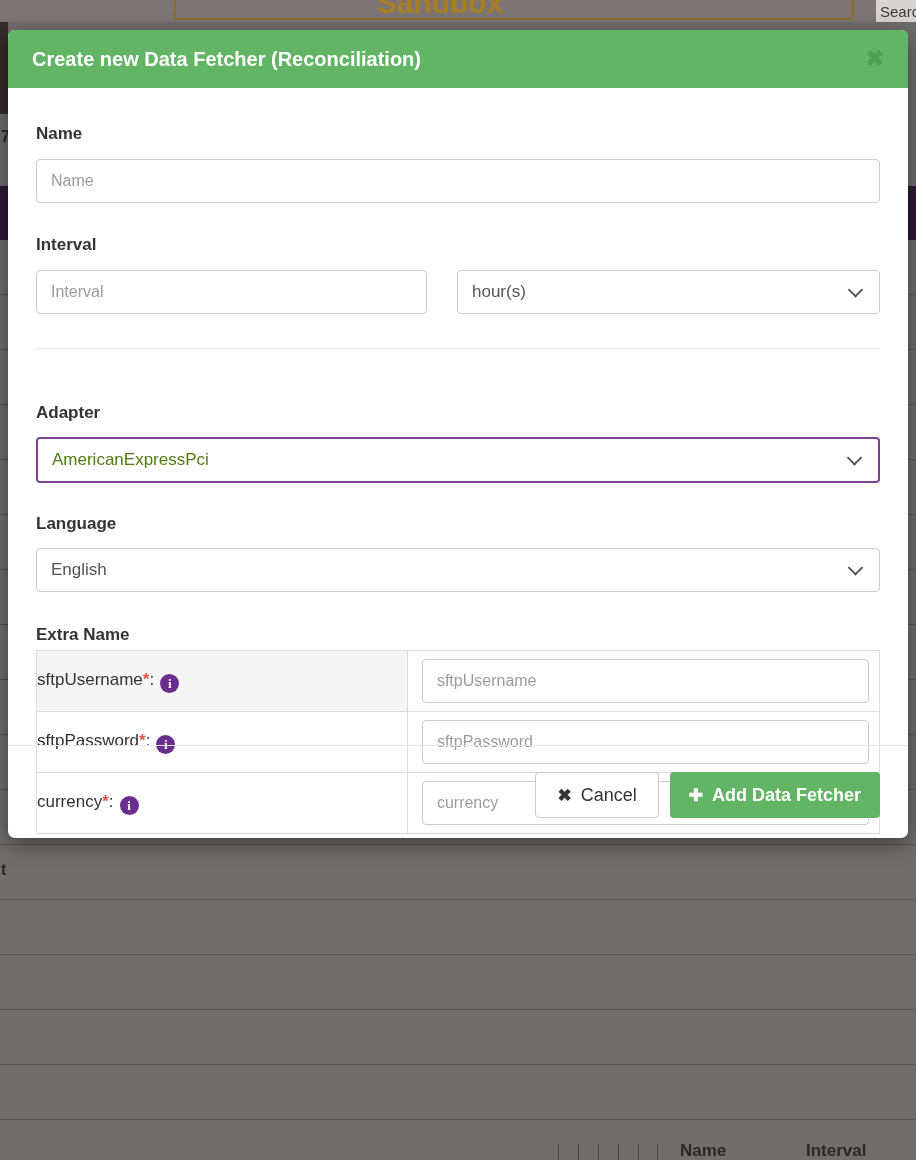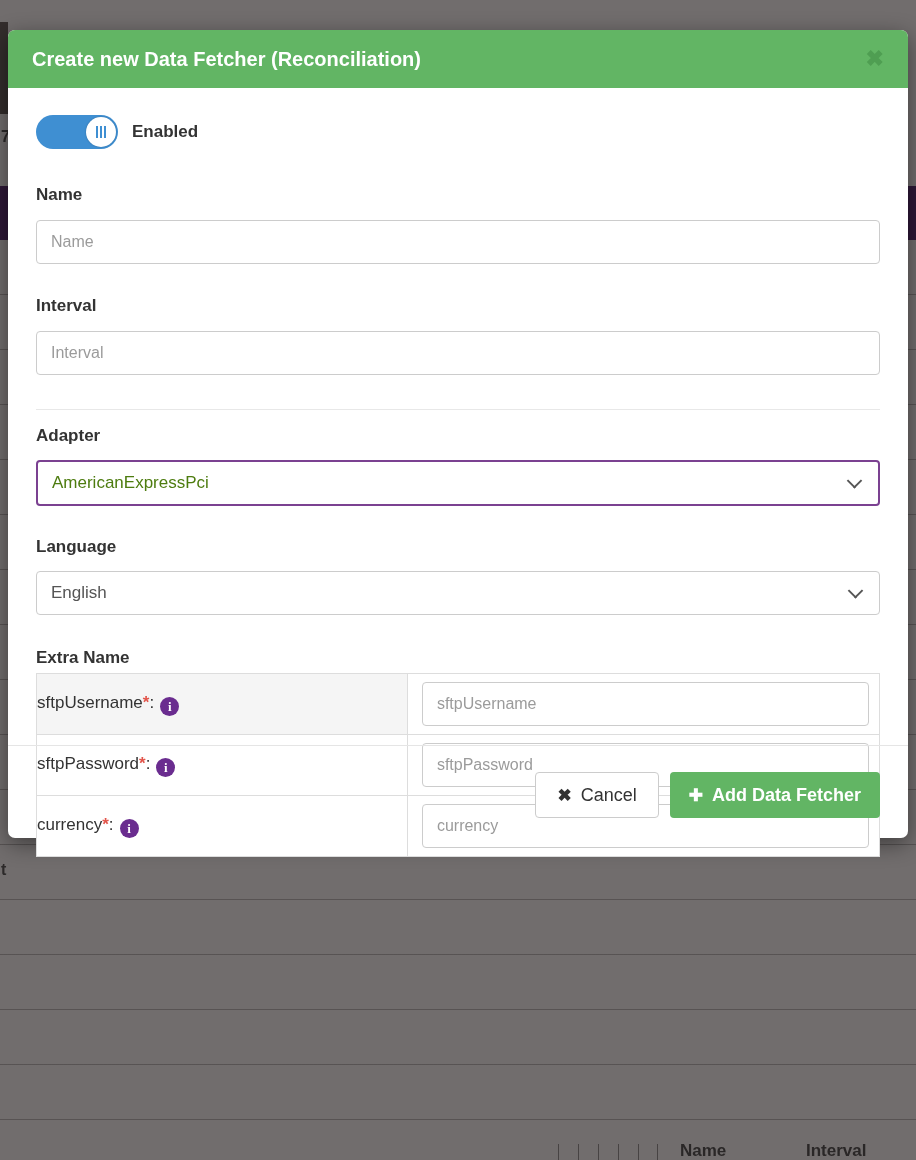--- a/index.html
+++ b/index.html
@@ -60,21 +60,21 @@
   .selectbox.purple { border:2px solid #7b4191; height:46px; color:#4d7c0f; }
   .row-2col { display:flex; gap:30px; }
   .row-2col > * { flex:1; }
   .divider { height:1px; background:#e8e8e8; margin-top:34px; }
   
   .m-toggle1 { margin-top:27px; }
   .m-namelbl { margin-top:36px; }
   .m-nameinp { margin-top:16px; }
   .m-intlbl  { margin-top:32px; }
   .m-introw  { margin-top:16px; }
-  .m-adplbl  { margin-top:16px; }
+  .m-adplbl  { margin-top:54px; }
   .m-adpsel  { margin-top:15px; }
   .m-langlbl { margin-top:31px; }
   .m-langsel { margin-top:15px; }
   .m-toggle2 { margin-top:28px; }
   .m-extralbl{ margin-top:33px; }
   
   .extra-table { width:100%; border-collapse:collapse; margin-top:6px; border:1px solid #ddd; }
   .extra-table td { border:1px solid #ddd; height:61px; vertical-align:middle; }
   .key-cell { width:44%; font-size:17px; color:#333; background:#fff; }
   tr.striped .key-cell { background:#f5f5f5; }
@@ -92,20 +92,25 @@
     gap:9px; cursor:pointer; font-family:inherit; }
   .btn-cancel { background:#fff; border:1px solid #ccc; color:#333; padding:0 21px; }
   .btn-cancel .x-glyph { font-size:17px; font-weight:700; }
   .btn-add { background:#62b564; border:none; color:#fff; font-weight:700; padding:0 19px; }
   .btn-add .plus-glyph { font-size:17px; }
 </style>
 </head>
 <body>
 
 <div class="bg-layer">
+  <div class="bg-topbar">
+    <div class="bg-sandbox-box"></div>
+    <div class="bg-sandbox-text">Sandbox</div>
+    <div class="bg-search">Searc</div>
+  </div>
   <div class="bg-darkstrip"></div>
   <div class="bg-purple"></div>
   <div class="bg-rows"></div>
   <div class="bg-frag" style="top:128px;">7</div>
   <div class="bg-frag" style="top:861px;">t</div>
   <div class="bg-bottom">
     <div class="bg-cell-line" style="left:558px;"></div>
     <div class="bg-cell-line" style="left:578px;"></div>
     <div class="bg-cell-line" style="left:598px;"></div>
     <div class="bg-cell-line" style="left:618px;"></div>
@@ -116,37 +121,31 @@
   </div>
 </div>
 
 <div class="modal">
   <div class="modal-header">
     <div class="modal-title">Create new Data Fetcher (Reconciliation)</div>
     <div class="modal-close">✖</div>
   </div>
 
   <div class="modal-body">
-    <div class="toggle-row m-toggle1">
-      <div class="toggle on">
-        <div class="knob">
-            <i></i>
-            <i></i>
-            <i></i>
-          </div>
-      </div>
-      <div class="toggle-label">Enabled</div>
-    </div>
 
     <div class="section-label m-namelbl">Name</div>
     <input class="text-input m-nameinp" type="text" placeholder="Name" style="">
 
     <div class="section-label m-intlbl">Interval</div>
     <div class="row-2col m-introw">
       <input class="text-input" type="text" placeholder="Interval" style="">
+      <div class="selectbox">
+        <span>hour(s)</span>
+        <span class="chevron"></span>
+      </div>
     </div>
 
     <div class="divider"></div>
 
     <div class="section-label m-adplbl">Adapter</div>
     <div class="selectbox purple m-adpsel">
       <span>AmericanExpressPci</span>
       <span class="chevron"></span>
     </div>
 

